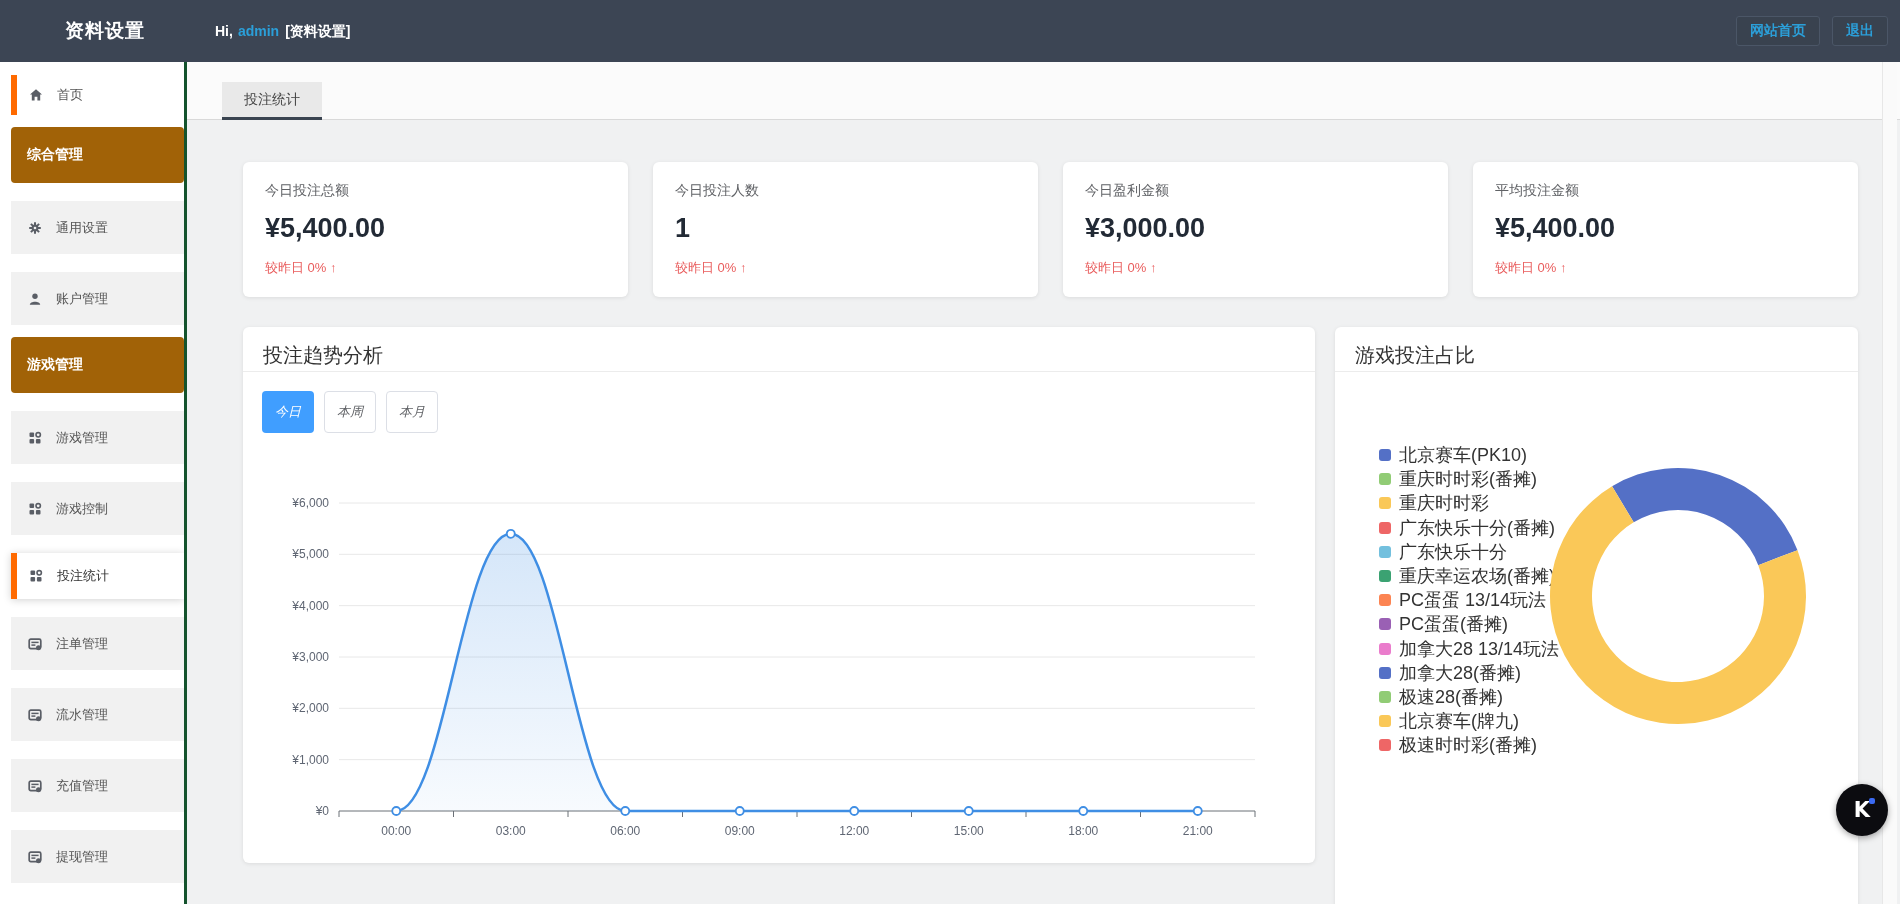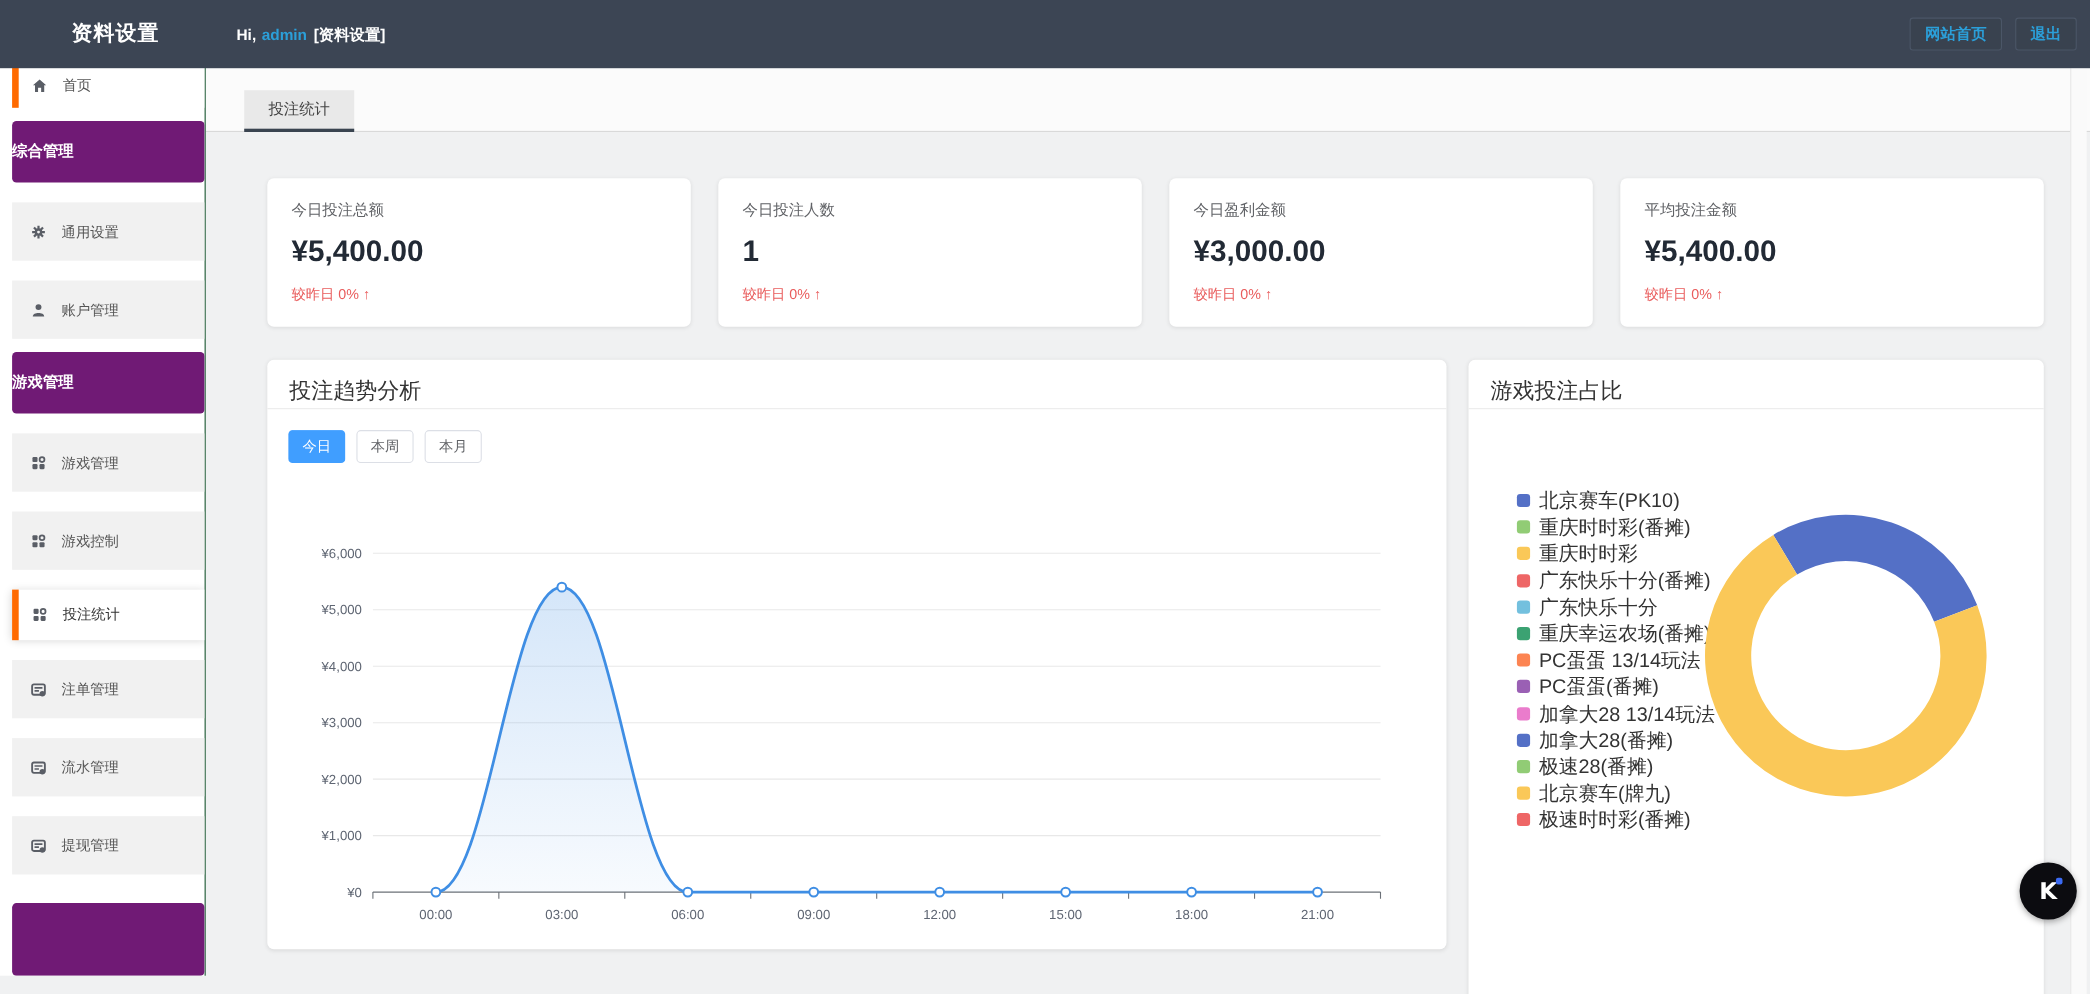--- a/index.html
+++ b/index.html
@@ -13,34 +13,34 @@
     color:#fff; font-size:19px; font-weight:bold; letter-spacing:1px; }
   .greeting { position:absolute; left:215px; top:0; height:62px; line-height:62px;
     color:#fff; font-size:14px; font-weight:bold; }
   .greeting .username { color:#2b9fd9; margin:0 6px 0 5px; cursor:pointer; text-decoration:none; }
   .greeting .profile { color:#fff; cursor:pointer; text-decoration:none; }
   .header-actions { position:absolute; right:12px; top:0; height:62px; display:flex; align-items:center; gap:12px; }
   .hbtn { display:inline-block; padding:5px 13px; border:1px solid #4b5667; border-radius:3px;
     background:#39424f; color:#2b9fd9; font-size:14px; font-weight:bold; cursor:pointer; text-decoration:none; }
 
   
-  .sidebar { position:absolute; left:0; top:45px; width:187px; height:842px;
-    background:#ffffff; border-right:1px solid #14532d; overflow:hidden; z-index:20; }
+  .sidebar { position:absolute; left:0; top:62px; width:187px; height:842px;
+    background:#ffffff; border-right:3px solid #14532d; overflow:hidden; z-index:20; }
   .s-item { display:flex; align-items:center; height:53px; margin:18px 0 0 11px;
     background:#f1f1f1; color:#555; font-size:13px; cursor:pointer; }
   .s-item .s-icon { width:14px; height:14px; margin:0 14px 0 17px; color:#5a5e66; flex:0 0 14px; }
   .s-item .s-icon svg { display:block; width:14px; height:14px; }
   .s-item.home { margin-top:13px; height:40px; background:#fff; border-left:6px solid #ff6a00; }
   .s-item.home .s-icon { margin-left:12px; }
   .s-item.active { background:#fff; border-left:6px solid #ff6a00; height:46px;
     box-shadow:0 1px 8px rgba(0,0,0,0.18); color:#333; }
   .s-item.active .s-icon { margin-left:12px; }
-  .s-section { height:56px; margin:12px 0 0 11px; background:#701a75; border-radius:4px;
+  .s-section { height:56px; margin:12px 0 0 11px; background:#a16207; border-radius:4px;
     color:#fff; font-size:14px; font-weight:bold; display:flex; align-items:center;
-    cursor:pointer; }
+    padding-left:16px; cursor:pointer; }
   .s-section.last { margin-top:26px; height:66px; }
 
   
   .main { position:absolute; left:187px; top:62px; width:1713px; height:842px; background:#f0f1f2; }
   .tabstrip { position:absolute; left:0; top:0; width:1713px; height:58px;
     background:#fbfbfb; border-bottom:1px solid #d9d9d9; }
   .tab { position:absolute; left:35px; top:20px; width:100px; height:38px;
     background:#e9e9e9; border-bottom:3px solid #3a4450; color:#444; font-size:14px;
     display:flex; align-items:center; justify-content:center; cursor:pointer; }
 
@@ -52,23 +52,23 @@
   .stat-label { font-size:14px; color:#606266; }
   .stat-value { font-size:27px; font-weight:bold; color:#222a35; margin-top:13px; }
   .stat-delta { font-size:13px; color:#e95c5c; margin-top:15px; }
 
   
   .trend-card { left:56px; top:265px; width:1072px; height:536px; }
   .pie-card  { left:1148px; top:265px; width:523px; height:640px; }
   .card-title { position:absolute; left:20px; top:15px; font-size:20px; color:#333; }
   .card-divider { position:absolute; left:0; top:44px; width:100%; border-bottom:1px solid #ececec; }
   .filters { position:absolute; left:19px; top:64px; display:flex; gap:10px; }
-  .fbtn { min-width:50px; height:30px; padding:0 12px; border:1px solid #dcdfe6; border-radius:4px;
+  .fbtn { min-width:50px; height:42px; padding:0 12px; border:1px solid #dcdfe6; border-radius:4px;
     background:#fff; color:#606266; font-size:13px; display:flex; align-items:center;
-    justify-content:center; cursor:pointer; }
+    justify-content:center; cursor:pointer;font-style:italic; }
   .fbtn.active { border-color:transparent; color:#fff; }
 
   .chart-svg { position:absolute; left:0; top:0; }
 
   
   .legend { position:absolute; left:44px; top:122px; }
   .legend-item { display:flex; align-items:center; height:12px; margin-bottom:12.2px; cursor:pointer; }
   .legend-swatch { width:12px; height:12px; border-radius:3px; margin-right:8px; flex:0 0 12px; }
   .legend-label { font-size:18px; color:#333; white-space:nowrap; }
 
@@ -182,20 +182,31 @@
       <div class="s-item">
         <span class="s-icon">
           <svg viewBox="0 0 14 14">
             <rect x="1.2" y="2.2" width="11.6" height="9.4" rx="1.6" fill="none" stroke="currentColor" stroke-width="1.7"></rect>
             <line x1="3.4" y1="5.4" x2="10.6" y2="5.4" stroke="currentColor" stroke-width="1.5"></line>
             <line x1="3.4" y1="8.1" x2="7.4" y2="8.1" stroke="currentColor" stroke-width="1.5"></line>
             <circle cx="10.5" cy="10.7" r="2.5" fill="currentColor"></circle>
           </svg>
         </span>
         <span class="s-label">流水管理</span>
+      </div>
+      <div class="s-item">
+        <span class="s-icon">
+          <svg viewBox="0 0 14 14">
+            <rect x="1.2" y="2.2" width="11.6" height="9.4" rx="1.6" fill="none" stroke="currentColor" stroke-width="1.7"></rect>
+            <line x1="3.4" y1="5.4" x2="10.6" y2="5.4" stroke="currentColor" stroke-width="1.5"></line>
+            <line x1="3.4" y1="8.1" x2="7.4" y2="8.1" stroke="currentColor" stroke-width="1.5"></line>
+            <circle cx="10.5" cy="10.7" r="2.5" fill="currentColor"></circle>
+          </svg>
+        </span>
+        <span class="s-label">充值管理</span>
       </div>
       <div class="s-item">
         <span class="s-icon">
           <svg viewBox="0 0 14 14">
             <rect x="1.2" y="2.2" width="11.6" height="9.4" rx="1.6" fill="none" stroke="currentColor" stroke-width="1.7"></rect>
             <line x1="3.4" y1="5.4" x2="10.6" y2="5.4" stroke="currentColor" stroke-width="1.5"></line>
             <line x1="3.4" y1="8.1" x2="7.4" y2="8.1" stroke="currentColor" stroke-width="1.5"></line>
             <circle cx="10.5" cy="10.7" r="2.5" fill="currentColor"></circle>
           </svg>
         </span>

